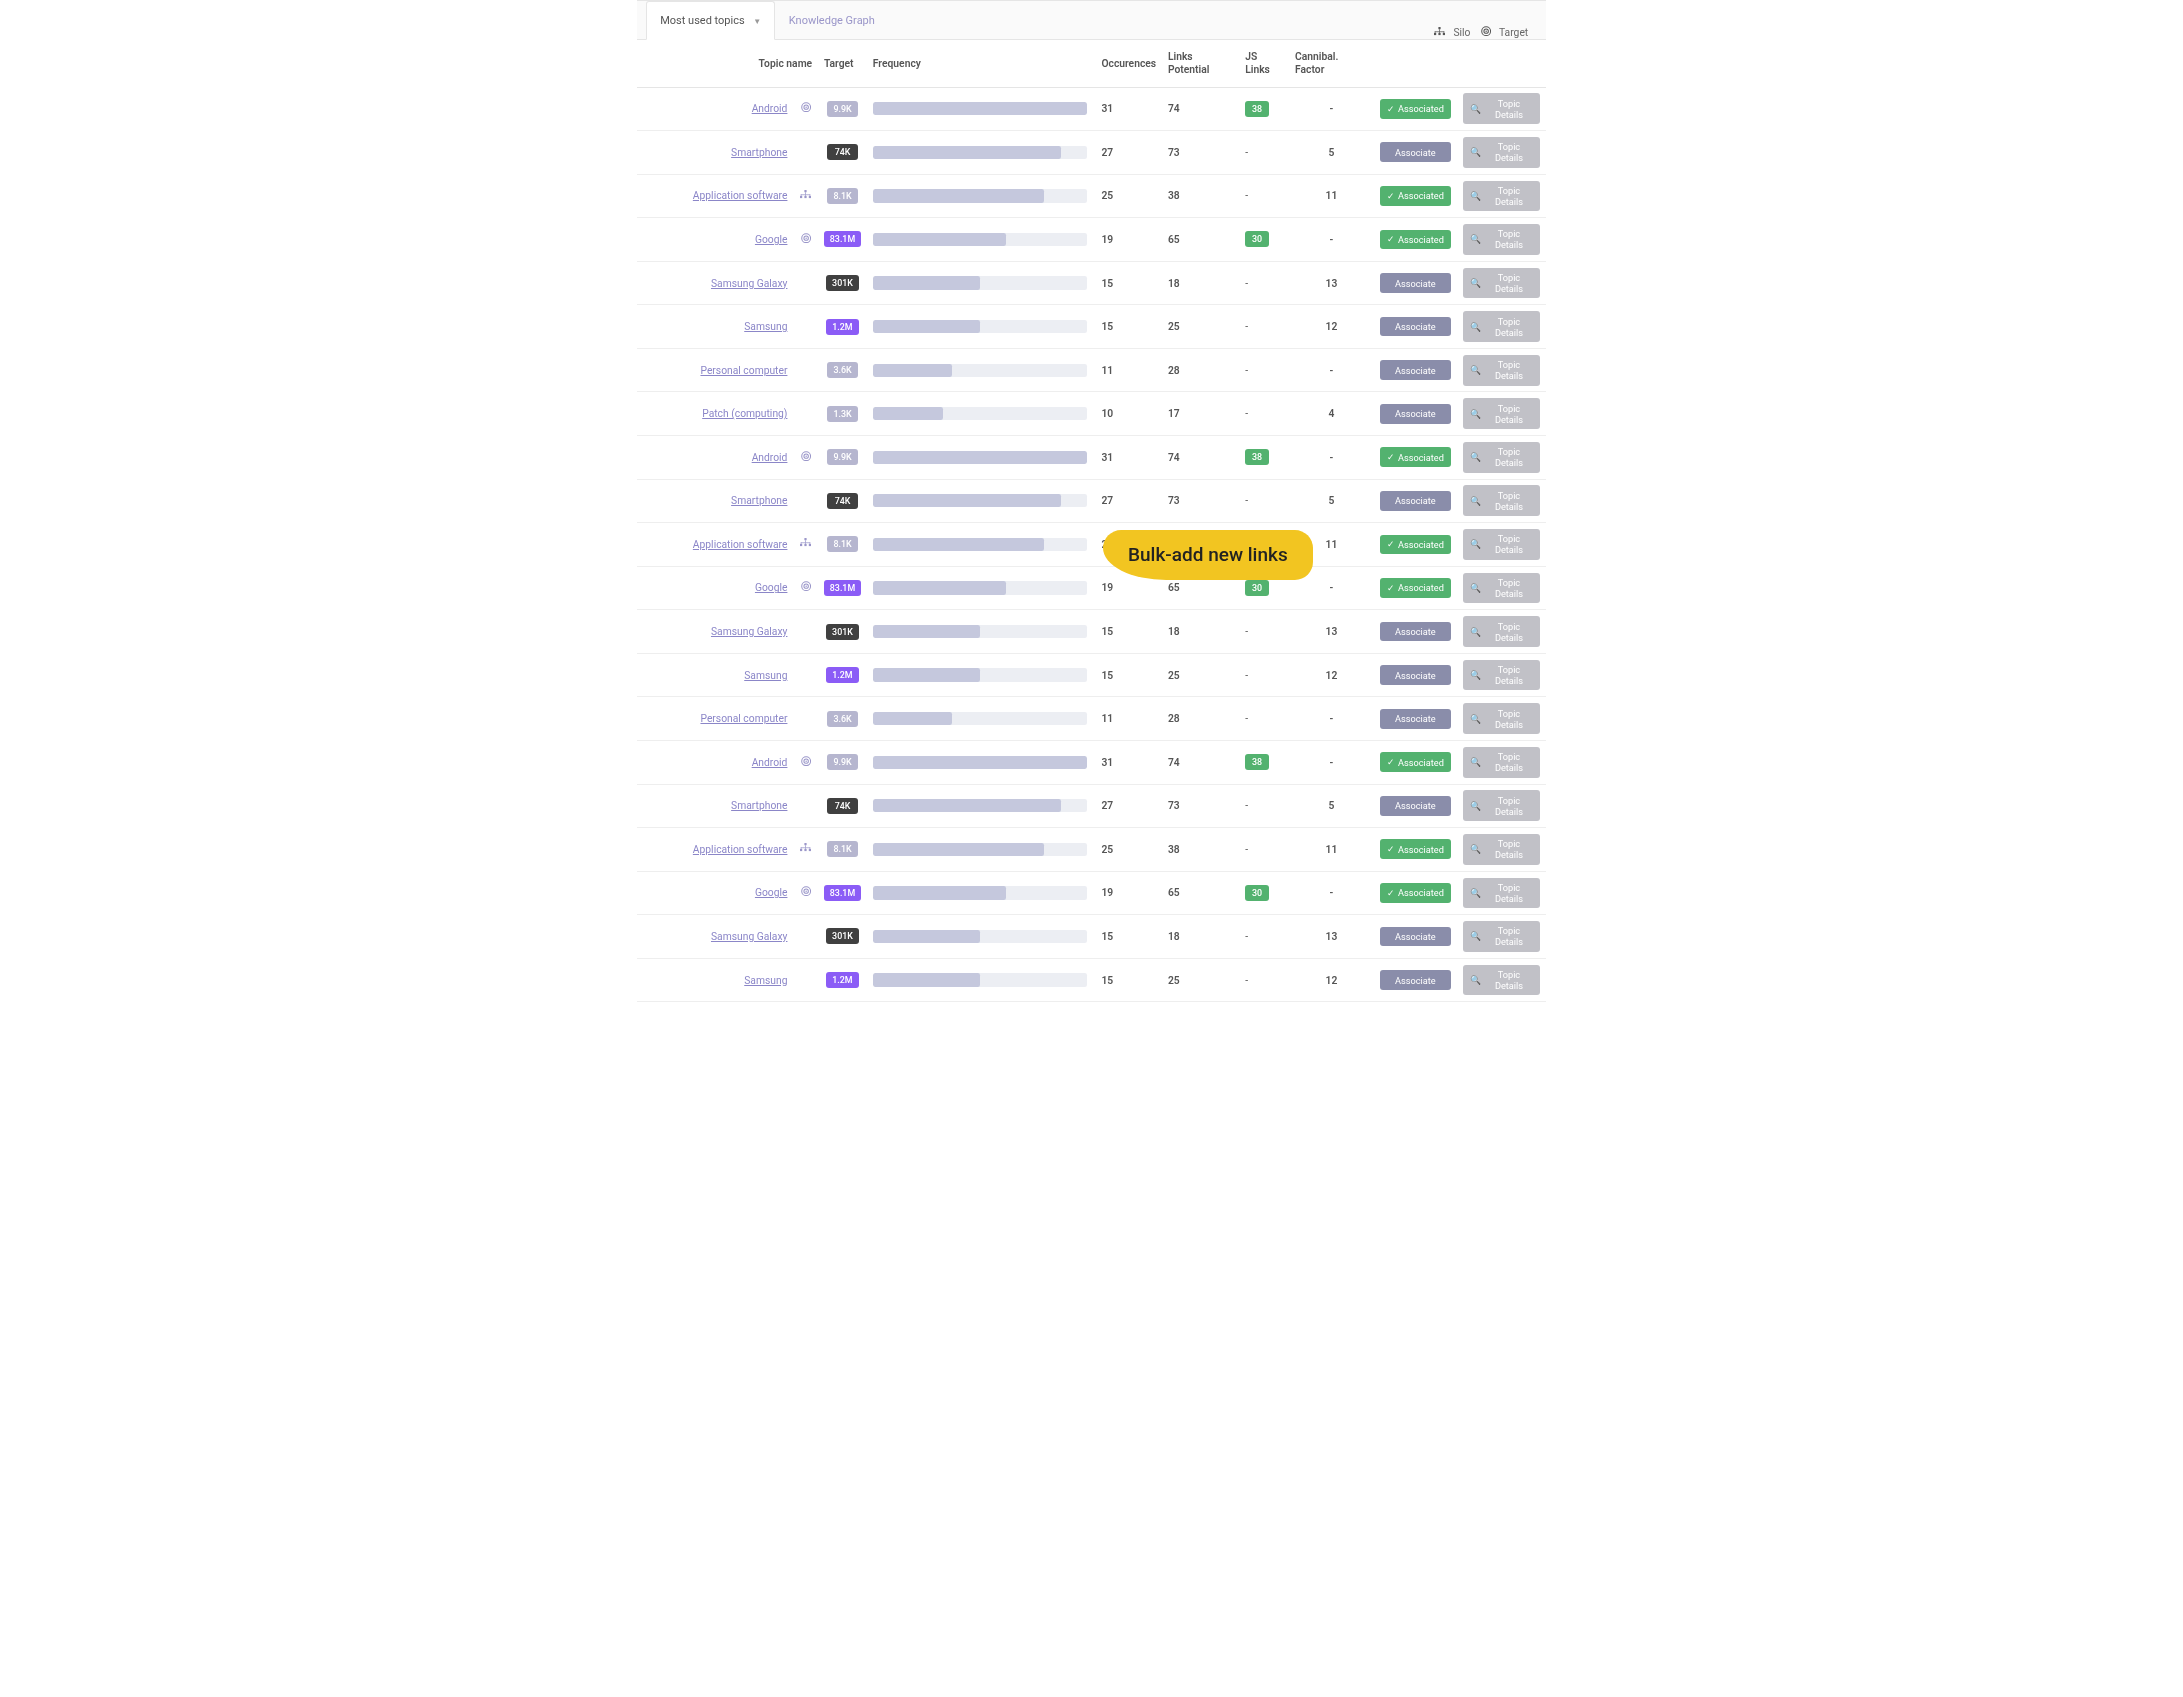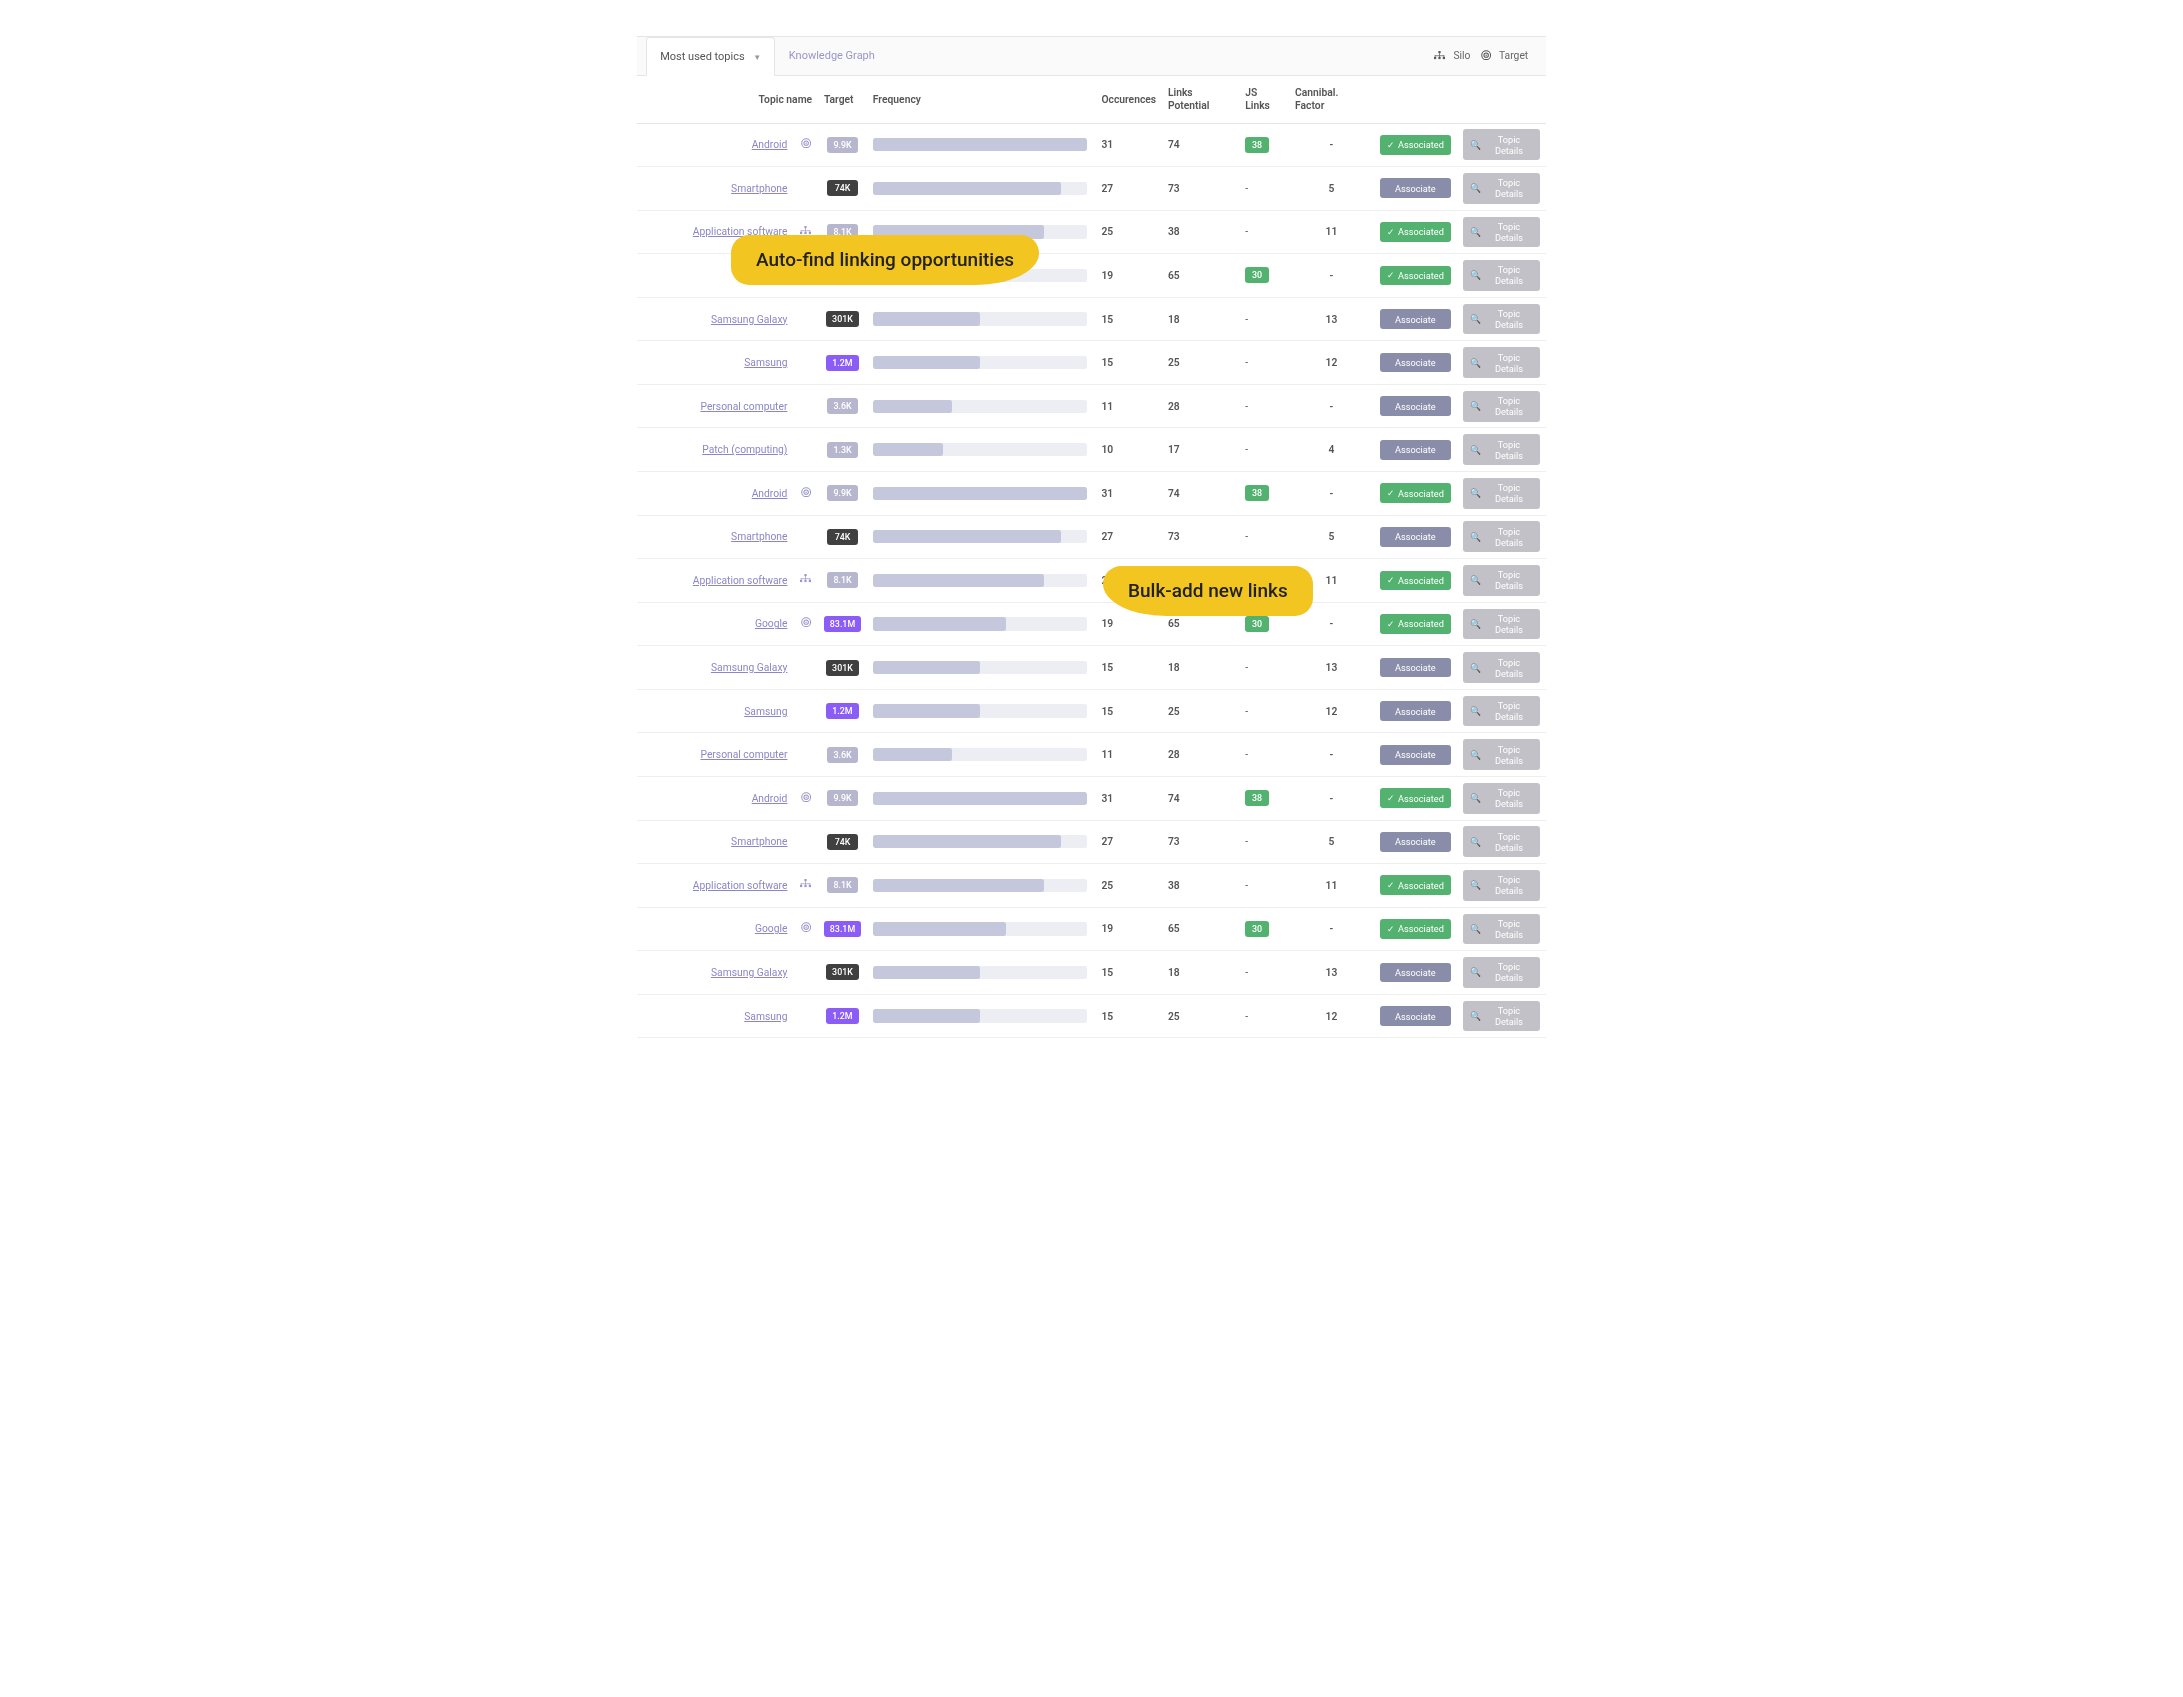--- a/index.html
+++ b/index.html
@@ -1,19 +1,19 @@
 <!DOCTYPE html>
 <html style="font-size:11.8px"><head>
 <meta charset="utf-8">
 <style>
   * { box-sizing: border-box; margin: 0; padding: 0; }
   body { font-family: -apple-system, BlinkMacSystemFont, "Segoe UI", Roboto, Arial, sans-serif; background: #fff; color: #555; font-size: 10.3px; }
   .container { width: 909px; margin: 0 auto; position: relative; }
 
-  .tabs-bar { display: flex; align-items: center; border-bottom: 0.7px solid #e5e5e5; padding: 0 8.9px; background: #fafafa; border-top: 0.7px solid #e5e5e5; margin-top: 36px; }
+  .tabs-bar { display: flex; align-items: flex-end; border-bottom: 0.7px solid #e5e5e5; padding: 0 8.9px; background: #fafafa; border-top: 0.7px solid #e5e5e5; }
   .tab { padding: 11.8px 13.3px; font-size: 11px; color: #9a96c9; cursor: pointer; position: relative; }
   .tab.active { background: #fff; border: 0.7px solid #e5e5e5; border-bottom: 0.7px solid #fff; margin-bottom: -0.7px; color: #555; border-radius: 3px 3px 0 0; }
   .tab .caret { margin-left: 5.9px; font-size: 8px; color: #999; }
   .tabs-spacer { flex: 1; }
   .top-right { font-size: 10.3px; color: #666; display: flex; align-items: center; gap: 10.3px; padding-right: 8.9px; }
   .top-right-item { display: inline-flex; align-items: center; gap: 8px; cursor: pointer; }
 
   table.topics { width: 100%; border-collapse: collapse; }
   table.topics thead th { text-align: left; font-weight: 600; font-size: 10.3px; color: #555; padding: 10.3px 5.9px 10.3px 5.9px; border-bottom: 0.7px solid #e5e5e5; }
   table.topics tbody td { padding: 5.9px 5.9px; border-bottom: 0.7px solid #eee; vertical-align: middle; font-size: 10.3px; color: #555; }
@@ -679,17 +679,16 @@
               <span>Associate</span>
             </span></td>
     <td class="col-details"><span class="btn btn-details">
               <span class="mag">🔍</span>
               <span>Topic Details</span>
             </span></td>
   </tr>
       </tbody>
   </table>
 
-  <div class="callout c1">Auto-find linking opportunities</div>
   <div class="callout c2">Bulk-add new links</div>
 
 </div>
 
 
 </body></html>

